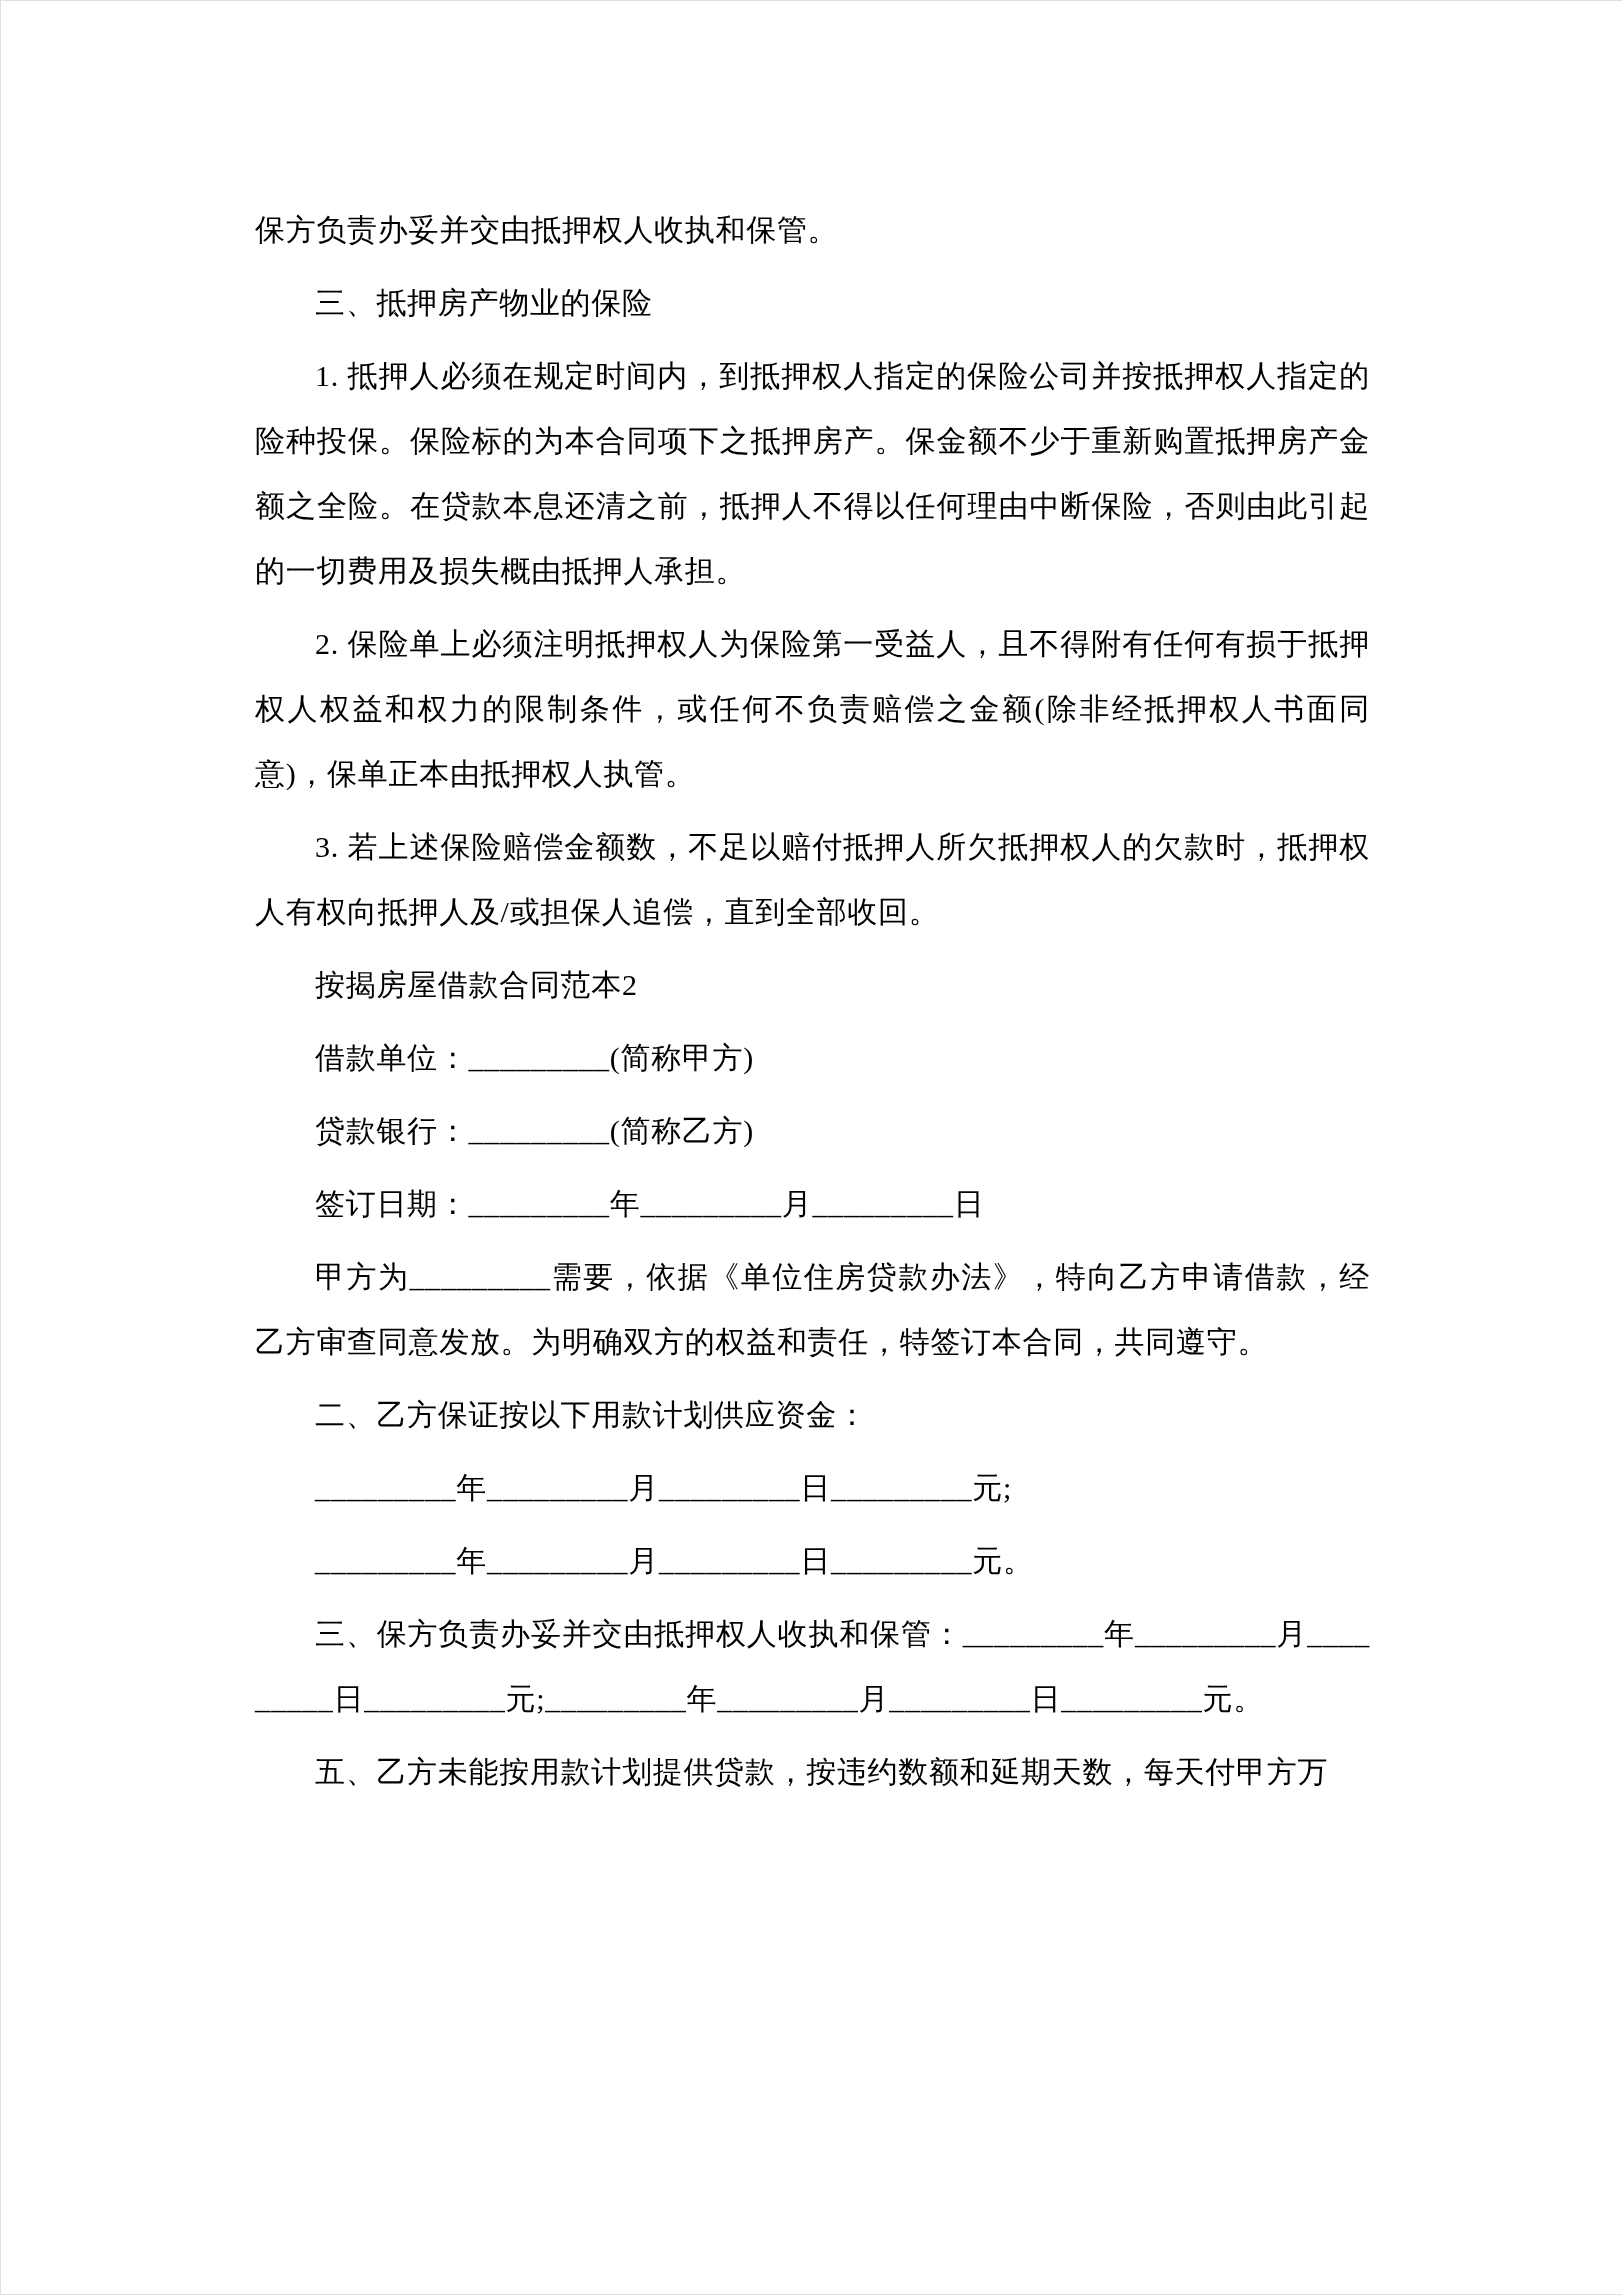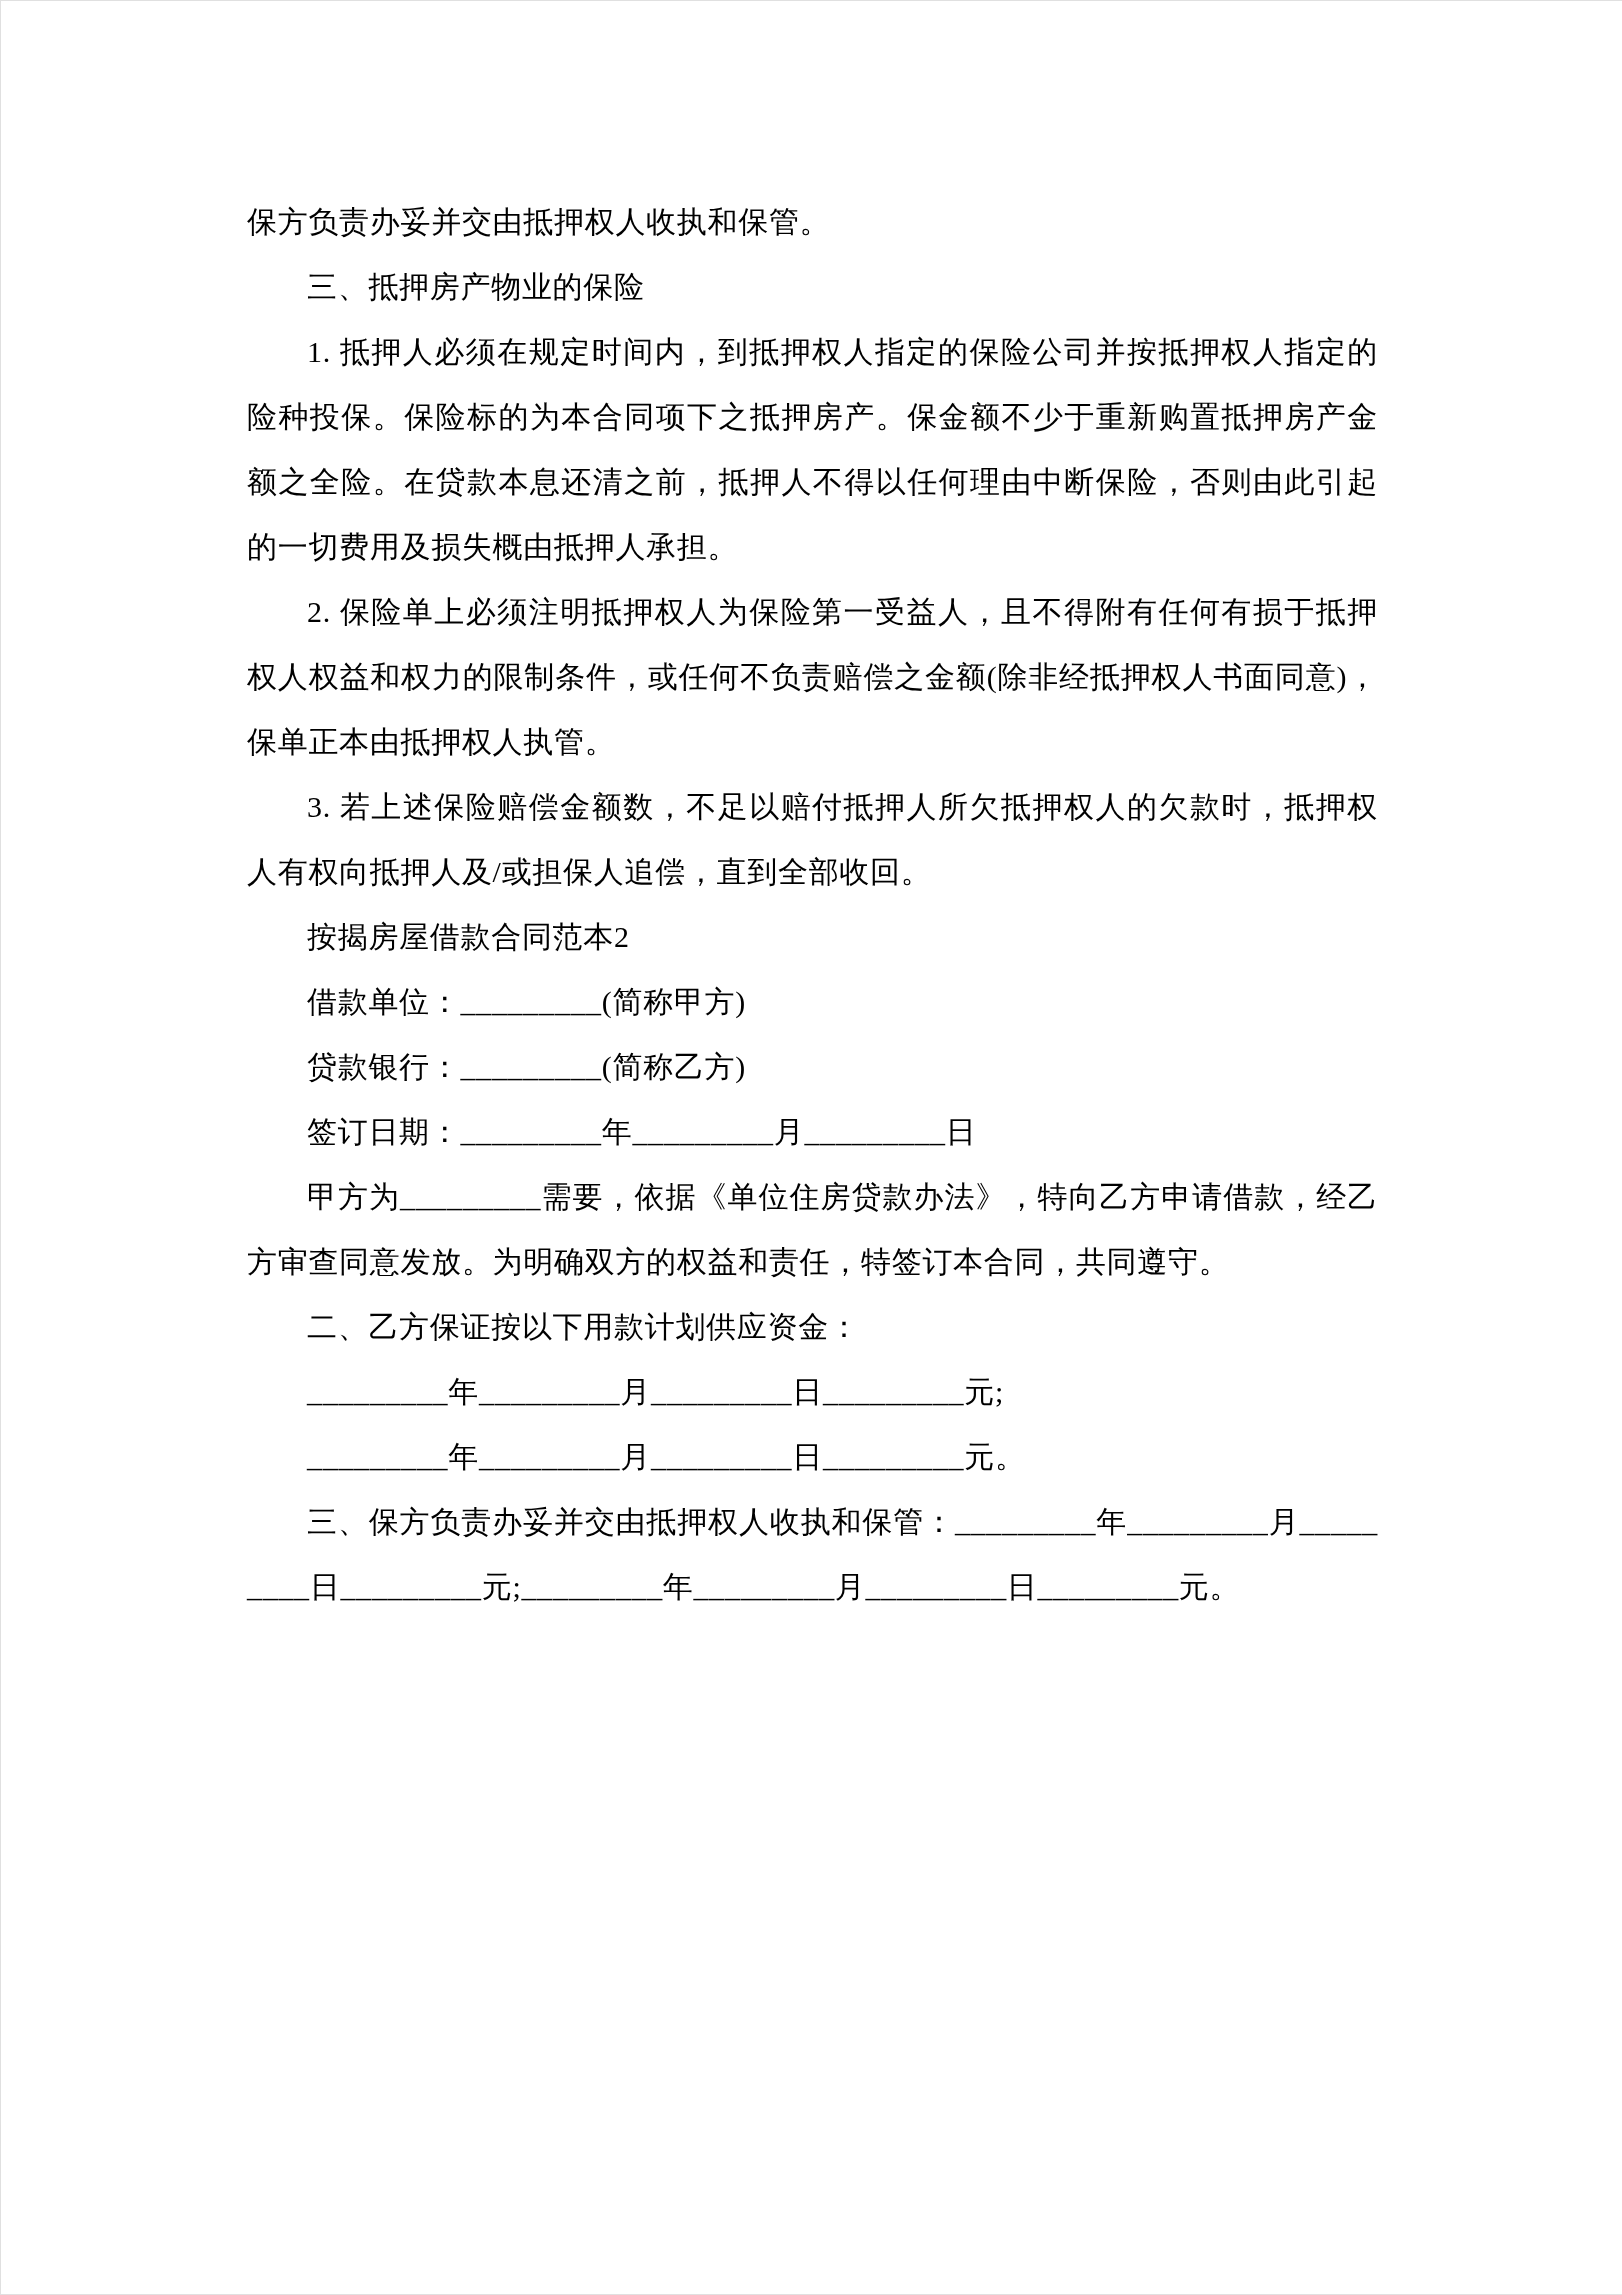--- a/index.html
+++ b/index.html
@@ -23,21 +23,21 @@
     width: 1131px;
     font-family: "Liberation Serif", "DejaVu Serif", serif;
     font-size: 30px;
     line-height: 65px;
     color: #000000;
     text-align: justify;
     text-justify: inter-ideograph;
     letter-spacing: 0.7px;
   }
   .content p {
-    margin: 0;
+    margin: 8px;
     padding: 0;
     word-break: break-all;
   }
   .content p.indent {
     text-indent: 2em;
   }
 </style>
 </head>
 <body>
 
@@ -50,15 +50,16 @@
     <p class="indent">3. 若上述保险赔偿金额数，不足以赔付抵押人所欠抵押权人的欠款时，抵押权人有权向抵押人及/或担保人追偿，直到全部收回。</p>
     <p class="indent">按揭房屋借款合同范本2</p>
     <p class="indent">借款单位：_________(简称甲方)</p>
     <p class="indent">贷款银行：_________(简称乙方)</p>
     <p class="indent">签订日期：_________年_________月_________日</p>
     <p class="indent">甲方为_________需要，依据《单位住房贷款办法》，特向乙方申请借款，经乙方审查同意发放。为明确双方的权益和责任，特签订本合同，共同遵守。</p>
     <p class="indent">二、乙方保证按以下用款计划供应资金：</p>
     <p class="indent">_________年_________月_________日_________元;</p>
     <p class="indent">_________年_________月_________日_________元。</p>
     <p class="indent">三、保方负责办妥并交由抵押权人收执和保管：_________年_________月_________日_________元;_________年_________月_________日_________元。</p>
+    <p class="indent">五、乙方未能按用款计划提供贷款，按违约数额和延期天数，每天付甲方万</p>
   </div>
 </div>
 
 
 </body></html>

